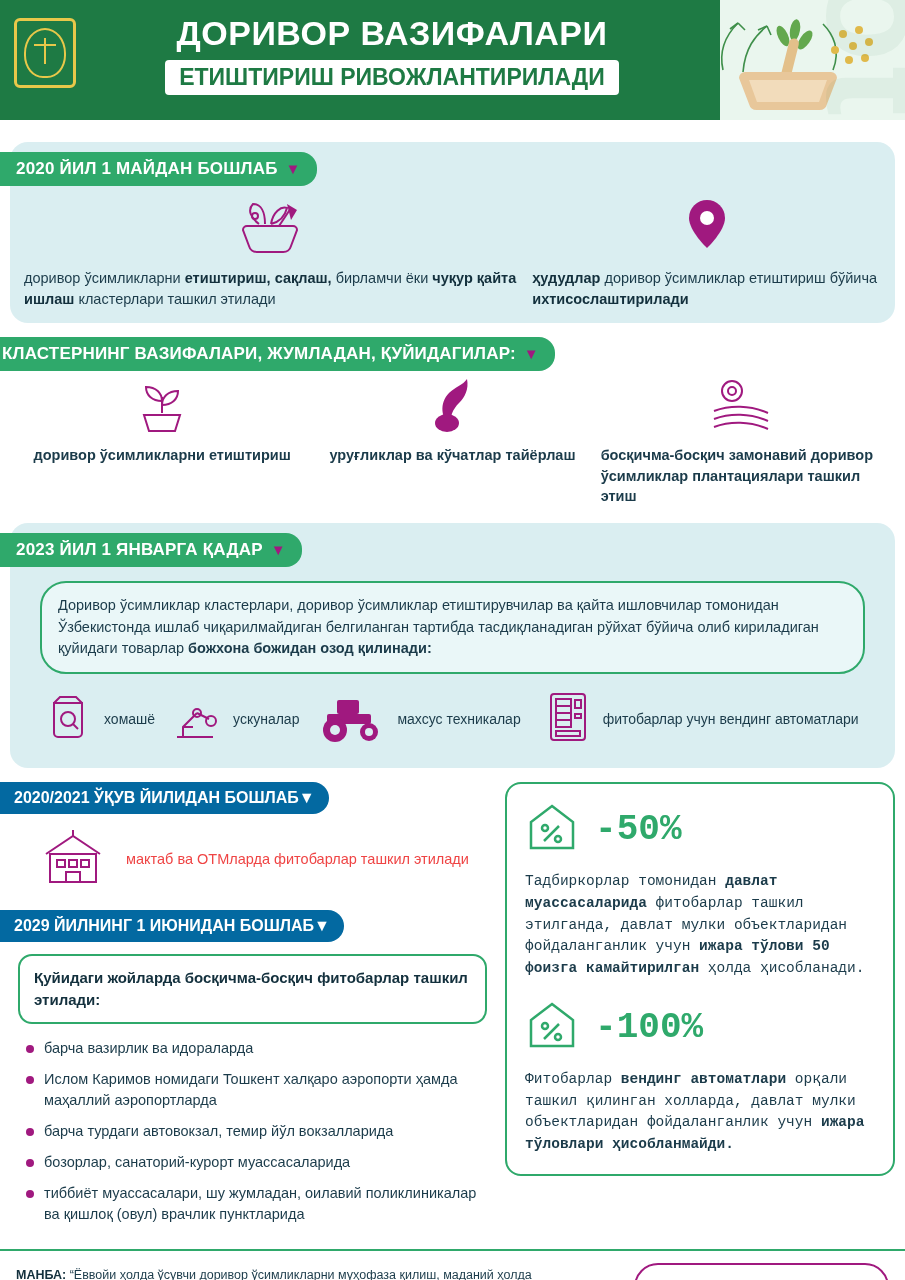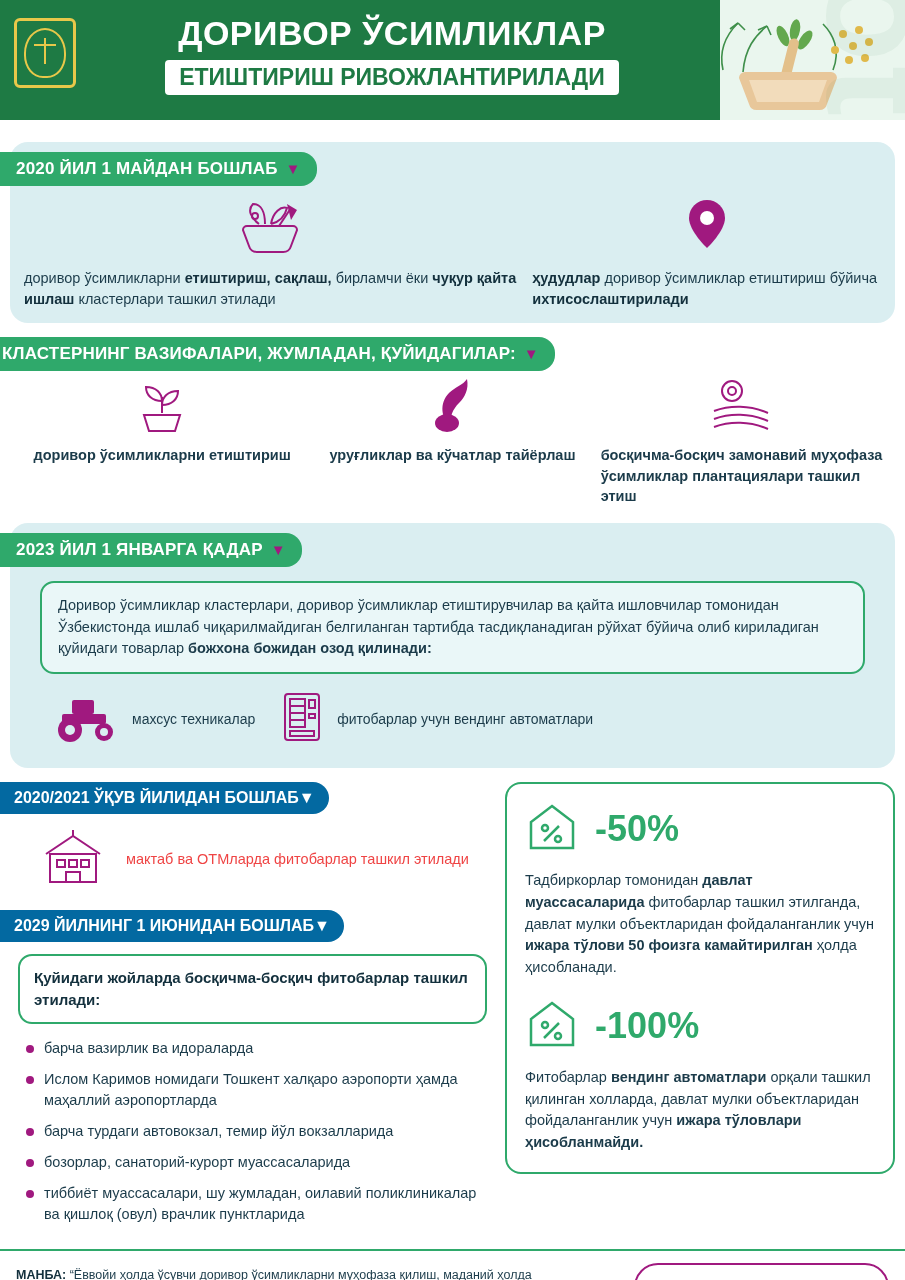--- a/index.html
+++ b/index.html
@@ -138,35 +138,35 @@
   
   .sec2 { margin-top: 14px; background: #ffffff; }
   .sec2-inner { display: flex; gap: 6px; margin-top: 4px; padding: 0 20px; font-weight: bold; }
   .sec2-inner .col { width: 33%; }
 
   
   .sec3 { margin-top: 16px; padding-bottom: 18px; }
   .callout {
     margin: 14px 16px 0 16px;
     border: 2px solid #2fa96b;
-    border-radius: 14px;
+    border-radius: 26px;
     background: #eaf7f8;
     padding: 12px 16px;
     font-size: 14.5px;
     color: #1b3b4a;
     line-height: 1.5;
   }
   .goods { display: flex; align-items: center; gap: 6px; margin: 14px 10px 0 16px; }
   .good { display: flex; align-items: center; gap: 8px; }
   .good .lab { font-size: 14px; color: #1b3b4a; line-height: 1.3; }
 
   
   .lower { display: flex; margin-top: 14px; padding: 0 10px; gap: 10px; }
   .lower-left { width: 520px; position: relative; }
-  .lower-right { width: 418px; }
+  .lower-right { width: 418px; font-family: Liberation Mono, monospace; }
 
   .sect-title2 {
     display: inline-block;
     background: #0369a1;
     color: #fff;
     font-size: 16px;
     font-weight: bold;
     padding: 7px 14px;
     border-radius: 0 16px 16px 0;
     margin-left: -10px;
@@ -235,21 +235,21 @@
 
   <div class="header">
     <div class="header-bg-right"></div>
     <div class="header-green-wedge"></div>
 
     <div class="emblem">
       <div class="emblem-inner"></div>
     </div>
 
     <div class="header-text">
-      <div class="header-title">ДОРИВОР ЎСИМЛИКЛАР</div>
+      <div class="header-title">ДОРИВОР ВАЗИФАЛАРИ</div>
       <div class="header-sub">ЕТИШТИРИШ РИВОЖЛАНТИРИЛАДИ</div>
     </div>
 
     <div class="header-plants">
       <svg width="210" height="105" viewBox="0 0 210 105">
         <g stroke="#3f8f4a" fill="none" stroke-width="1.6">
           <path d="M40 62 C35 40 45 25 55 15"></path>
             <path d="M55 15 l-8 6 M55 15 l7 7"></path>
           <path d="M60 64 C62 40 72 28 84 18"></path>
             <path d="M84 18 l-9 4 M84 18 l4 9"></path>
@@ -346,35 +346,59 @@
         <div class="col">
           <div class="icon-box">
             <svg width="66" height="62" viewBox="0 0 66 62" fill="none" stroke="#a0197f" stroke-width="2">
               <circle cx="22" cy="16" r="10"></circle>
                 <circle cx="22" cy="16" r="4"></circle>
               <path d="M4 36 c16 -6 36 -6 54 2"></path>
               <path d="M4 44 c16 -6 36 -6 54 2"></path>
               <path d="M4 52 c16 -6 36 -6 54 2"></path>
             </svg>
           </div>
-          <div class="txt">босқичма-босқич замонавий муҳофаза ўсимликлар плантациялари ташкил этиш</div>
+          <div class="txt">босқичма-босқич замонавий доривор ўсимликлар плантациялари ташкил этиш</div>
         </div>
       </div>
     </div>
 
     <div class="band sec3">
       <div class="title-row">
         <div class="sect-title">
           <span>2023 ЙИЛ 1 ЯНВАРГА ҚАДАР</span><span class="caret">▼</span>
         </div>
       </div>
       <div class="callout">
         Доривор ўсимликлар кластерлари, доривор ўсимликлар етиштирувчилар ва қайта ишловчилар томонидан&nbsp; Ўзбекистонда ишлаб чиқарилмайдиган белгиланган тартибда тасдиқланадиган рўйхат бўйича олиб кириладиган қуйидаги товарлар <b>божхона божидан озод қилинади:</b>
       </div>
       <div class="goods">
+        <div class="good">
+          <span>
+            <svg width="56" height="56" viewBox="0 0 56 56" fill="none" stroke="#a0197f" stroke-width="2">
+              <path d="M14 14 h28 v30 a4 4 0 0 1 -4 4 H18 a4 4 0 0 1 -4 -4z"></path>
+              <path d="M14 14 l6 -6 h16 l6 6"></path>
+              <circle cx="28" cy="30" r="7"></circle>
+                <path d="M33 35 l5 5"></path>
+            </svg>
+          </span>
+          <span class="lab">хомашё</span>
+        </div>
+        <div class="good" style="margin-left:6px;">
+          <span>
+            <svg width="58" height="56" viewBox="0 0 58 56" fill="none" stroke="#a0197f" stroke-width="2">
+              <path d="M10 48 h36"></path>
+                <path d="M16 48 v-10 l14 -14"></path>
+              <path d="M30 24 l12 6"></path>
+                <circle cx="30" cy="24" r="4"></circle>
+              <circle cx="44" cy="32" r="5"></circle>
+                <path d="M16 38 h10"></path>
+            </svg>
+          </span>
+          <span class="lab">ускуналар</span>
+        </div>
         <div class="good" style="margin-left:6px;">
           <span>
             <svg width="78" height="58" viewBox="0 0 78 58">
               <g fill="#a0197f">
                 <rect x="26" y="12" width="22" height="14" rx="2"></rect>
                 <rect x="16" y="26" width="44" height="10" rx="2"></rect>
                 <circle cx="24" cy="42" r="12"></circle>
                   <circle cx="58" cy="44" r="9"></circle>
               </g>
               <circle cx="24" cy="42" r="5" fill="#daeef1"></circle>

